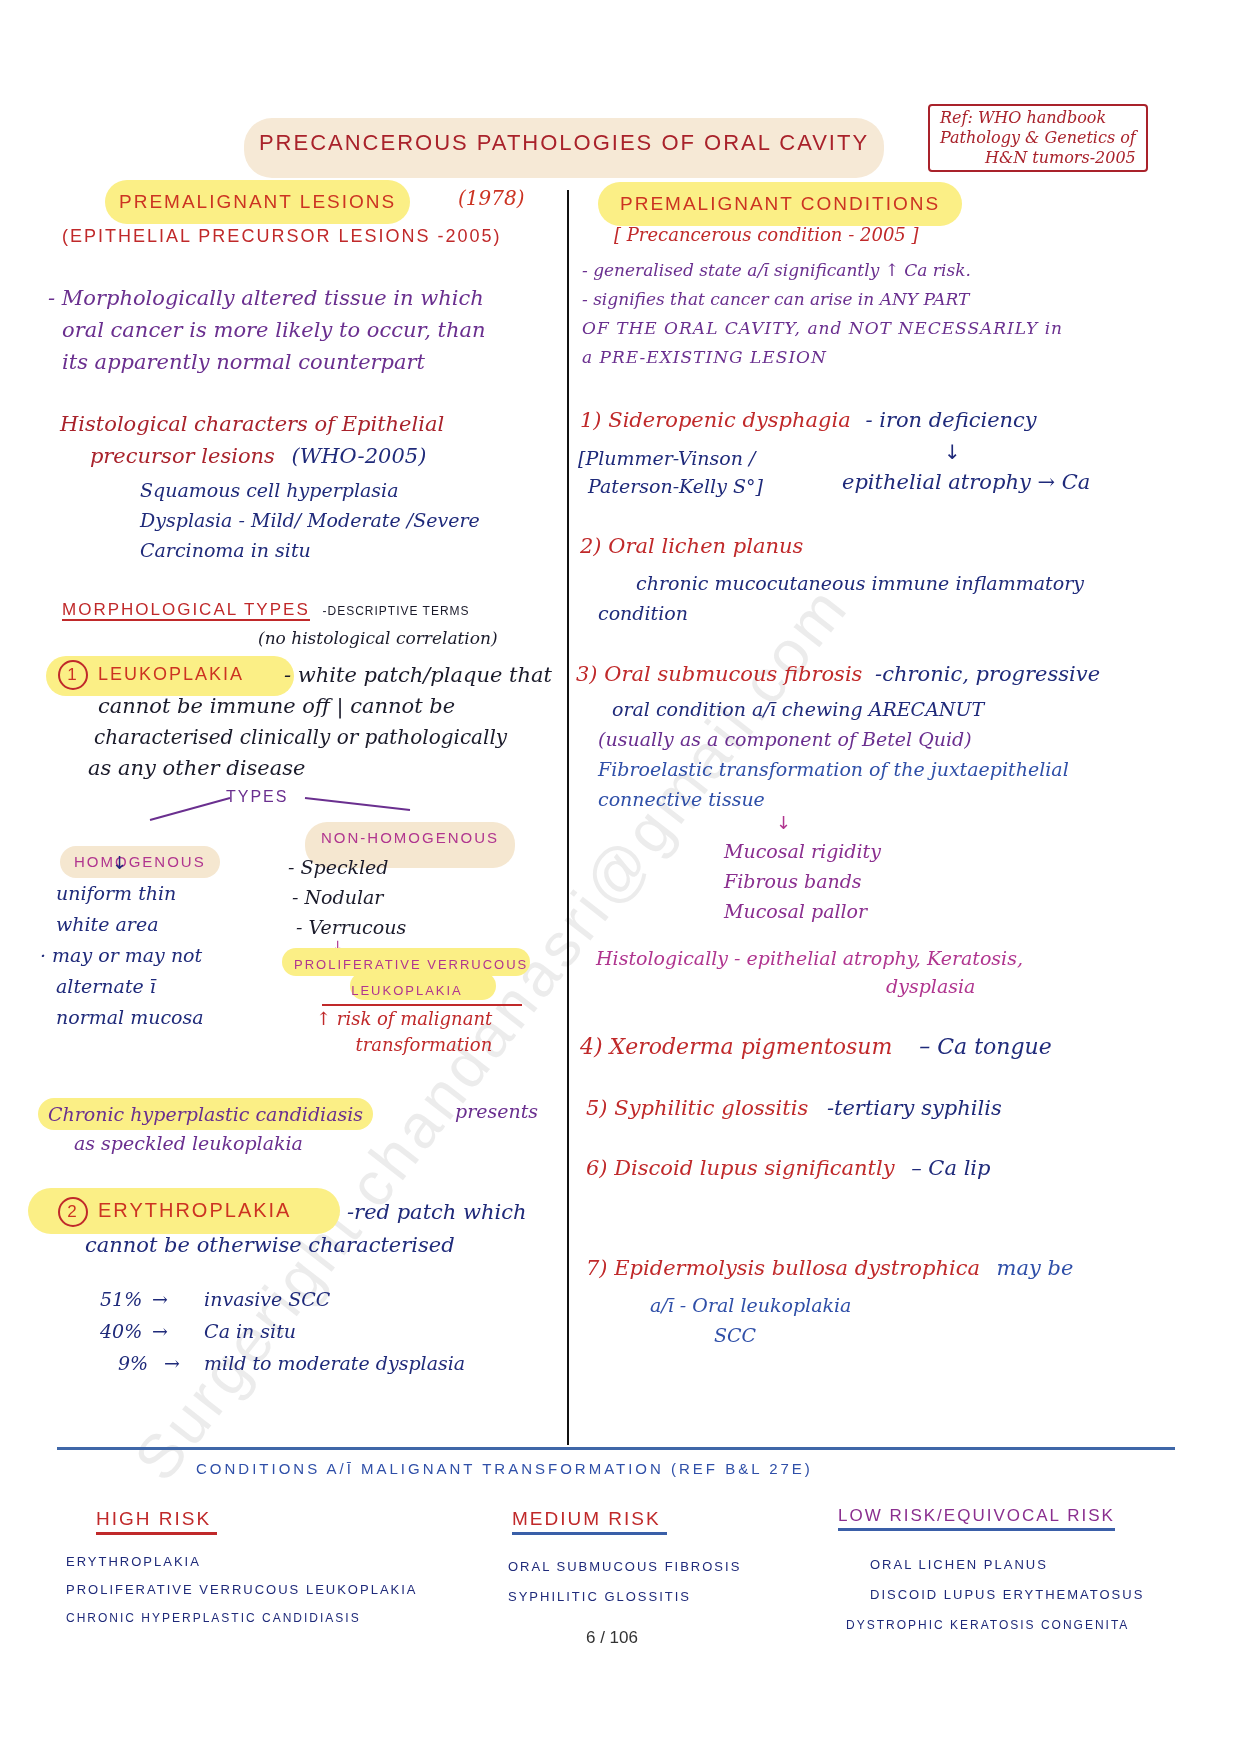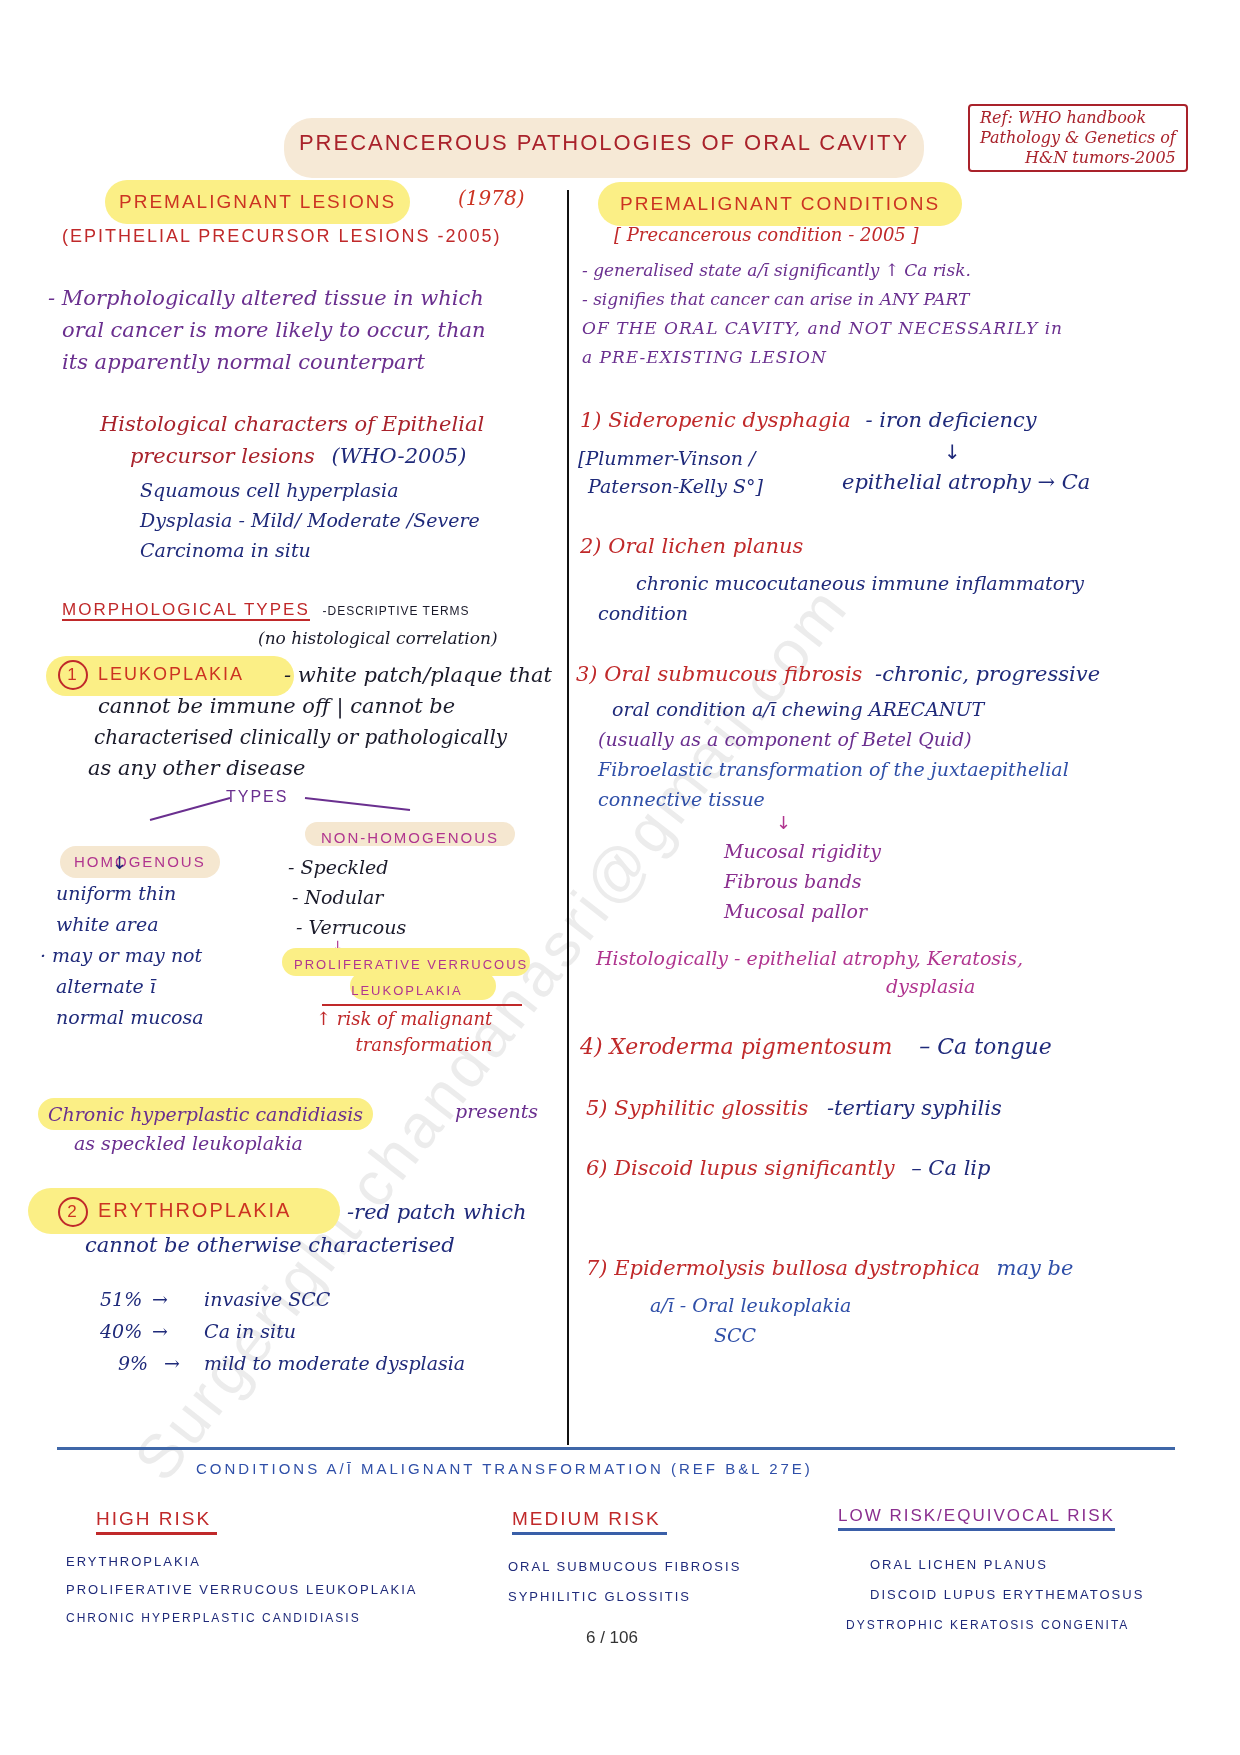--- a/index.html
+++ b/index.html
@@ -2,21 +2,21 @@
 <html><head>
 <meta charset="utf-8">
 <style>
   html, body { margin:0; padding:0; background:#ffffff; }
   body { width:1240px; height:1755px; position:relative; overflow:hidden;
          font-family:"DejaVu Sans", sans-serif; }
   .abs { position:absolute; white-space:nowrap; }
   .hand { font-family:"DejaVu Serif", serif; font-style:italic; }
   .caps { font-family:"Liberation Sans", sans-serif; letter-spacing:2px; text-transform:uppercase; }
   .red { color:#c0292a; }
-  .dred { color:#a9222b;margin-left:40px; }
+  .dred { color:#a9222b; }
   .orange { color:#cc3322; }
   .purple { color:#6a2f8f; }
   .magenta { color:#b0358f; }
   .navy { color:#1f2a7a; }
   .blue { color:#2f4fa8; }
   .black { color:#1a1a2a; }
   .hl-yellow { background:#fbef86; border-radius:26px; }
   .hl-beige { background:#f5e7d0; border-radius:22px; }
   .title-pill { background:#f6e9d6; border-radius:28px; }
   .uline-red { border-bottom:2px solid #c0292a; }
@@ -89,21 +89,21 @@
   <div>as any other disease</div>
 </div>
 
 <svg class="abs" style="left:100px; top:790px;" width="320" height="40">
   <line x1="130" y1="8" x2="50" y2="30" stroke="#6a2f8f" class="line"></line>
   <line x1="205" y1="8" x2="310" y2="20" stroke="#6a2f8f" class="line"></line>
 </svg>
 <div class="abs caps purple" style="left:226px; top:788px; font-size:16px;">Types</div>
 
 <div class="abs hl-beige caps magenta" style="left:60px; top:822px; height:32px; line-height:32px; padding:0 14px; font-size:15px;margin-top:24px;">Homogenous</div>
-<div class="abs hl-beige caps magenta" style="left:305px; top:822px; height:24px; line-height:32px; padding:0 16px; font-size:15px;">Non-Homogenous</div>
+<div class="abs hl-beige caps magenta" style="left:305px; top:822px; height:46px; line-height:32px; padding:0 16px; font-size:15px;">Non-Homogenous</div>
 
 <div class="abs navy" style="left:112px; top:852px; font-size:18px;">↓</div>
 <div class="abs hand navy" style="left:40px; top:878px; font-size:19px; line-height:31px;">
   <div style="padding-left:16px">uniform thin</div>
   <div style="padding-left:16px">white area</div>
   <div>· may or may not</div>
   <div style="padding-left:16px">alternate ī</div>
   <div style="padding-left:16px">normal mucosa</div>
 </div>
 

